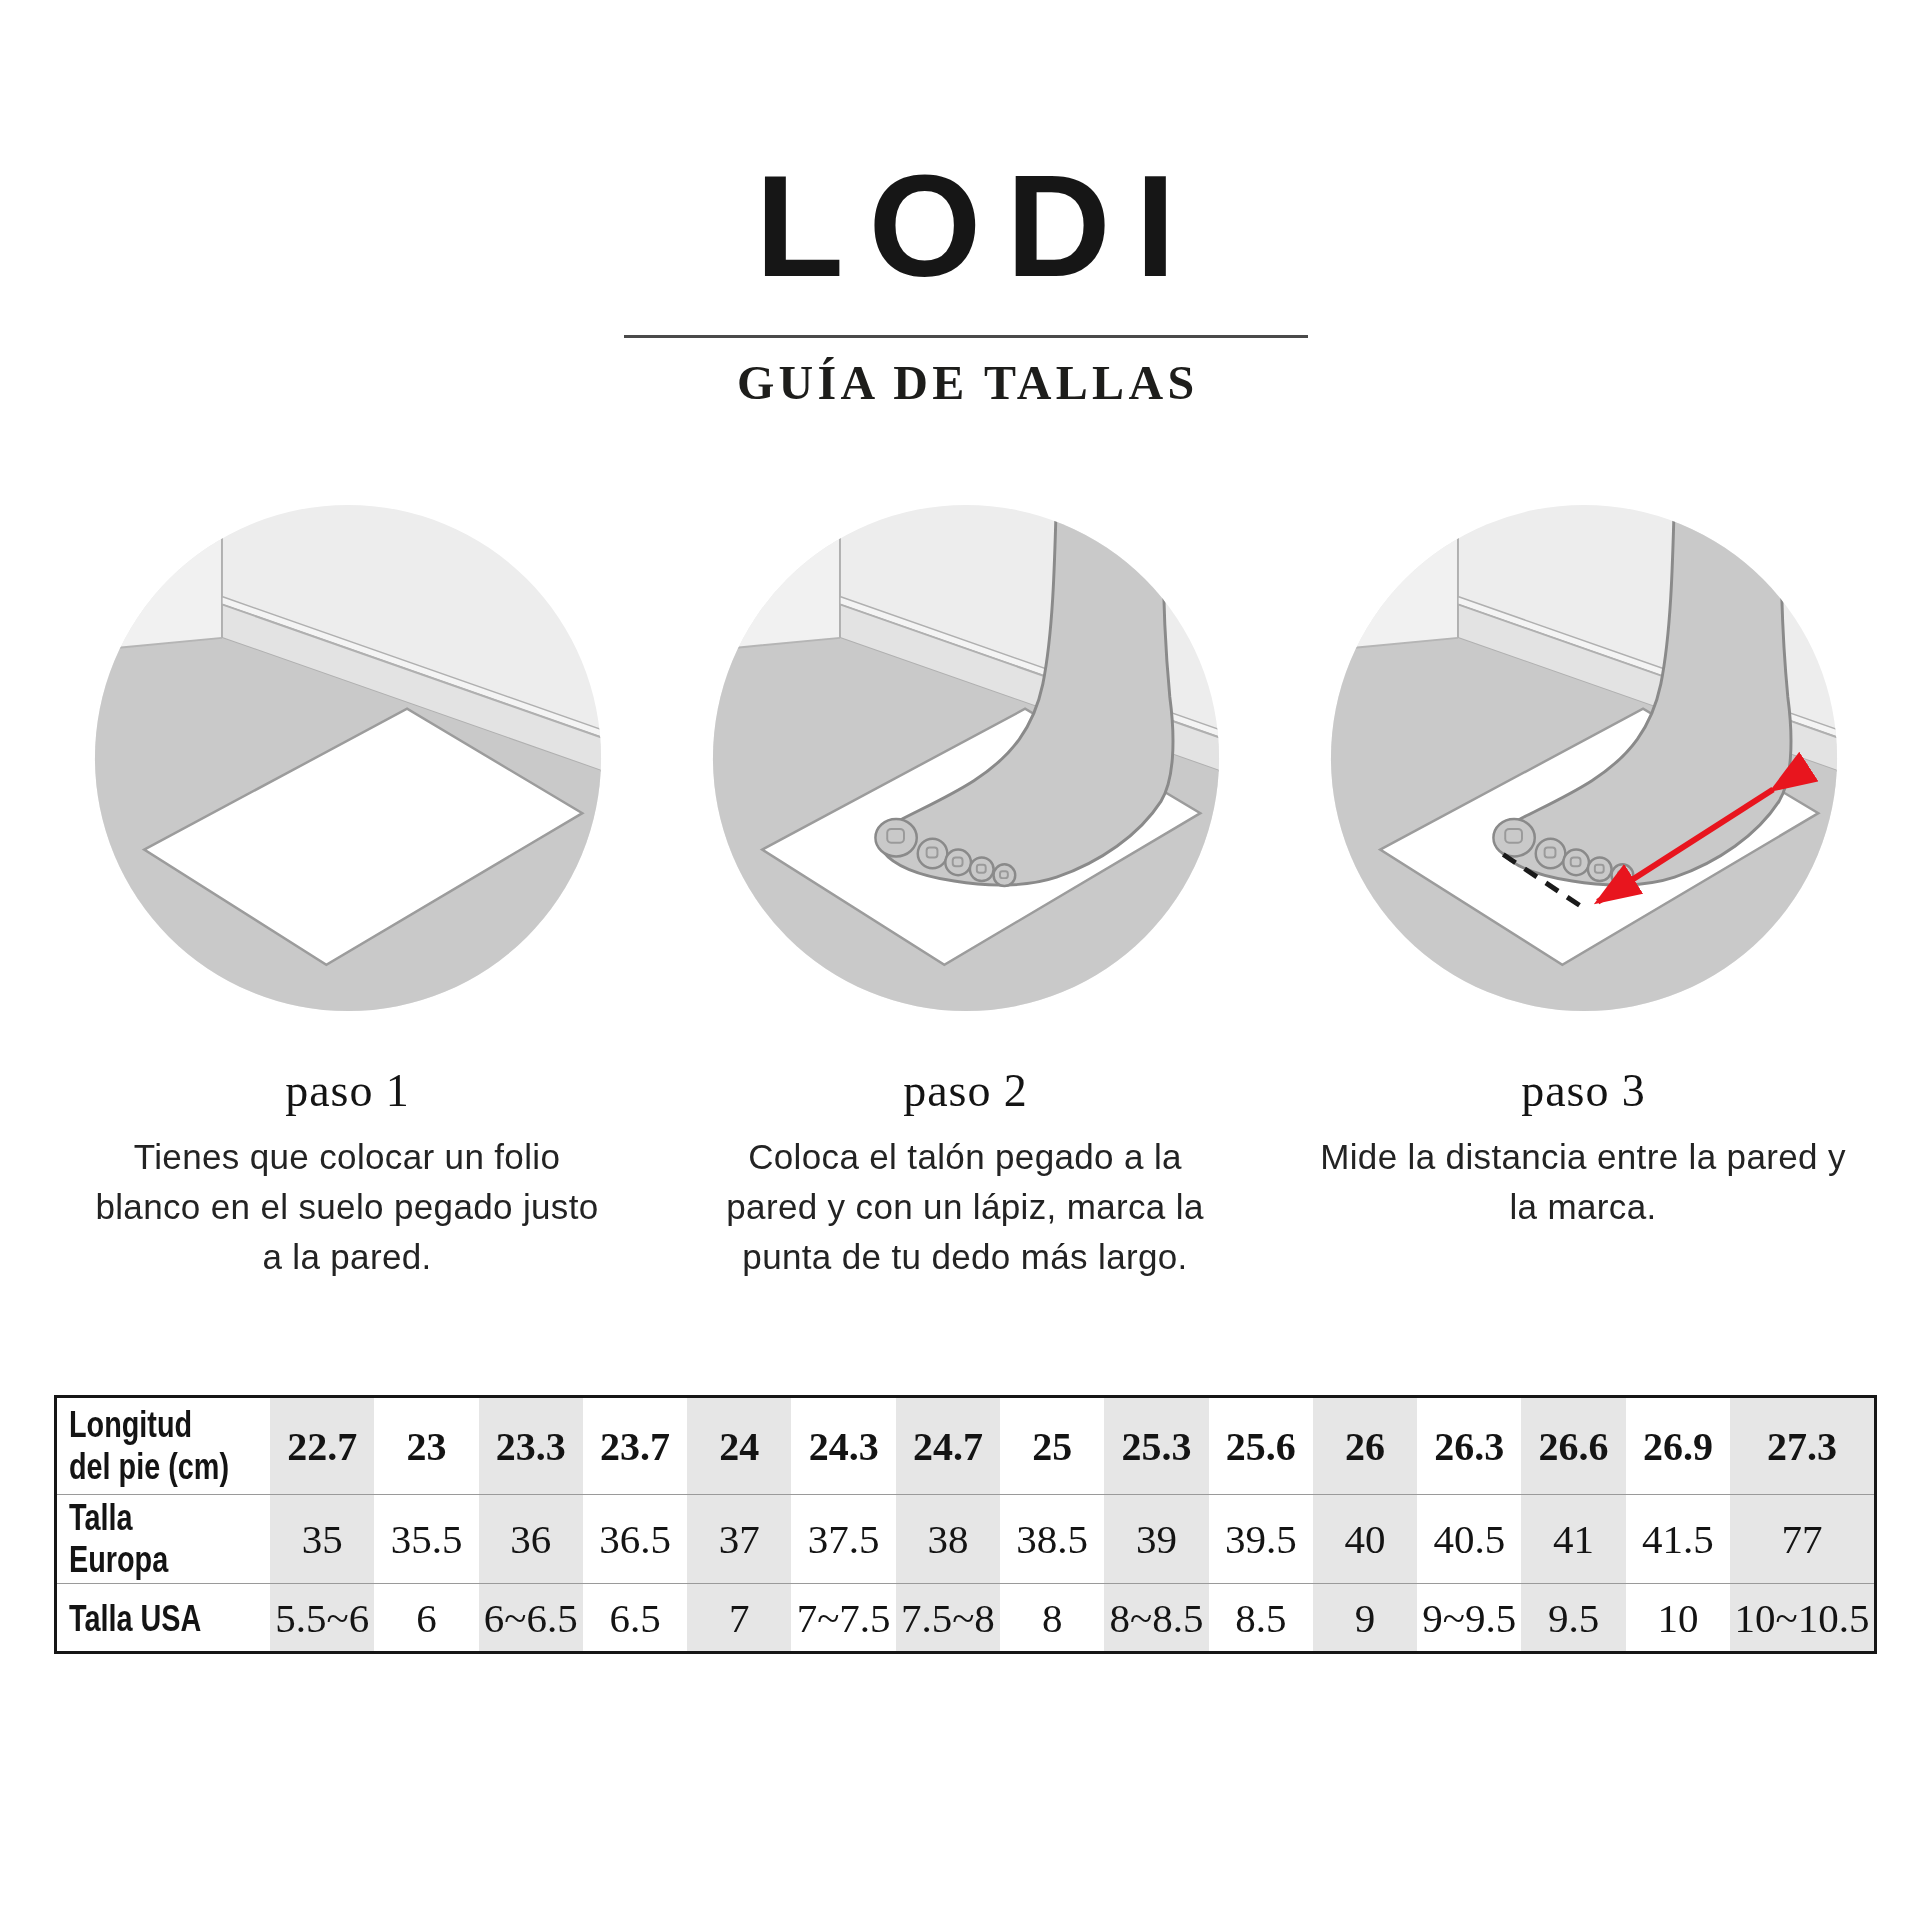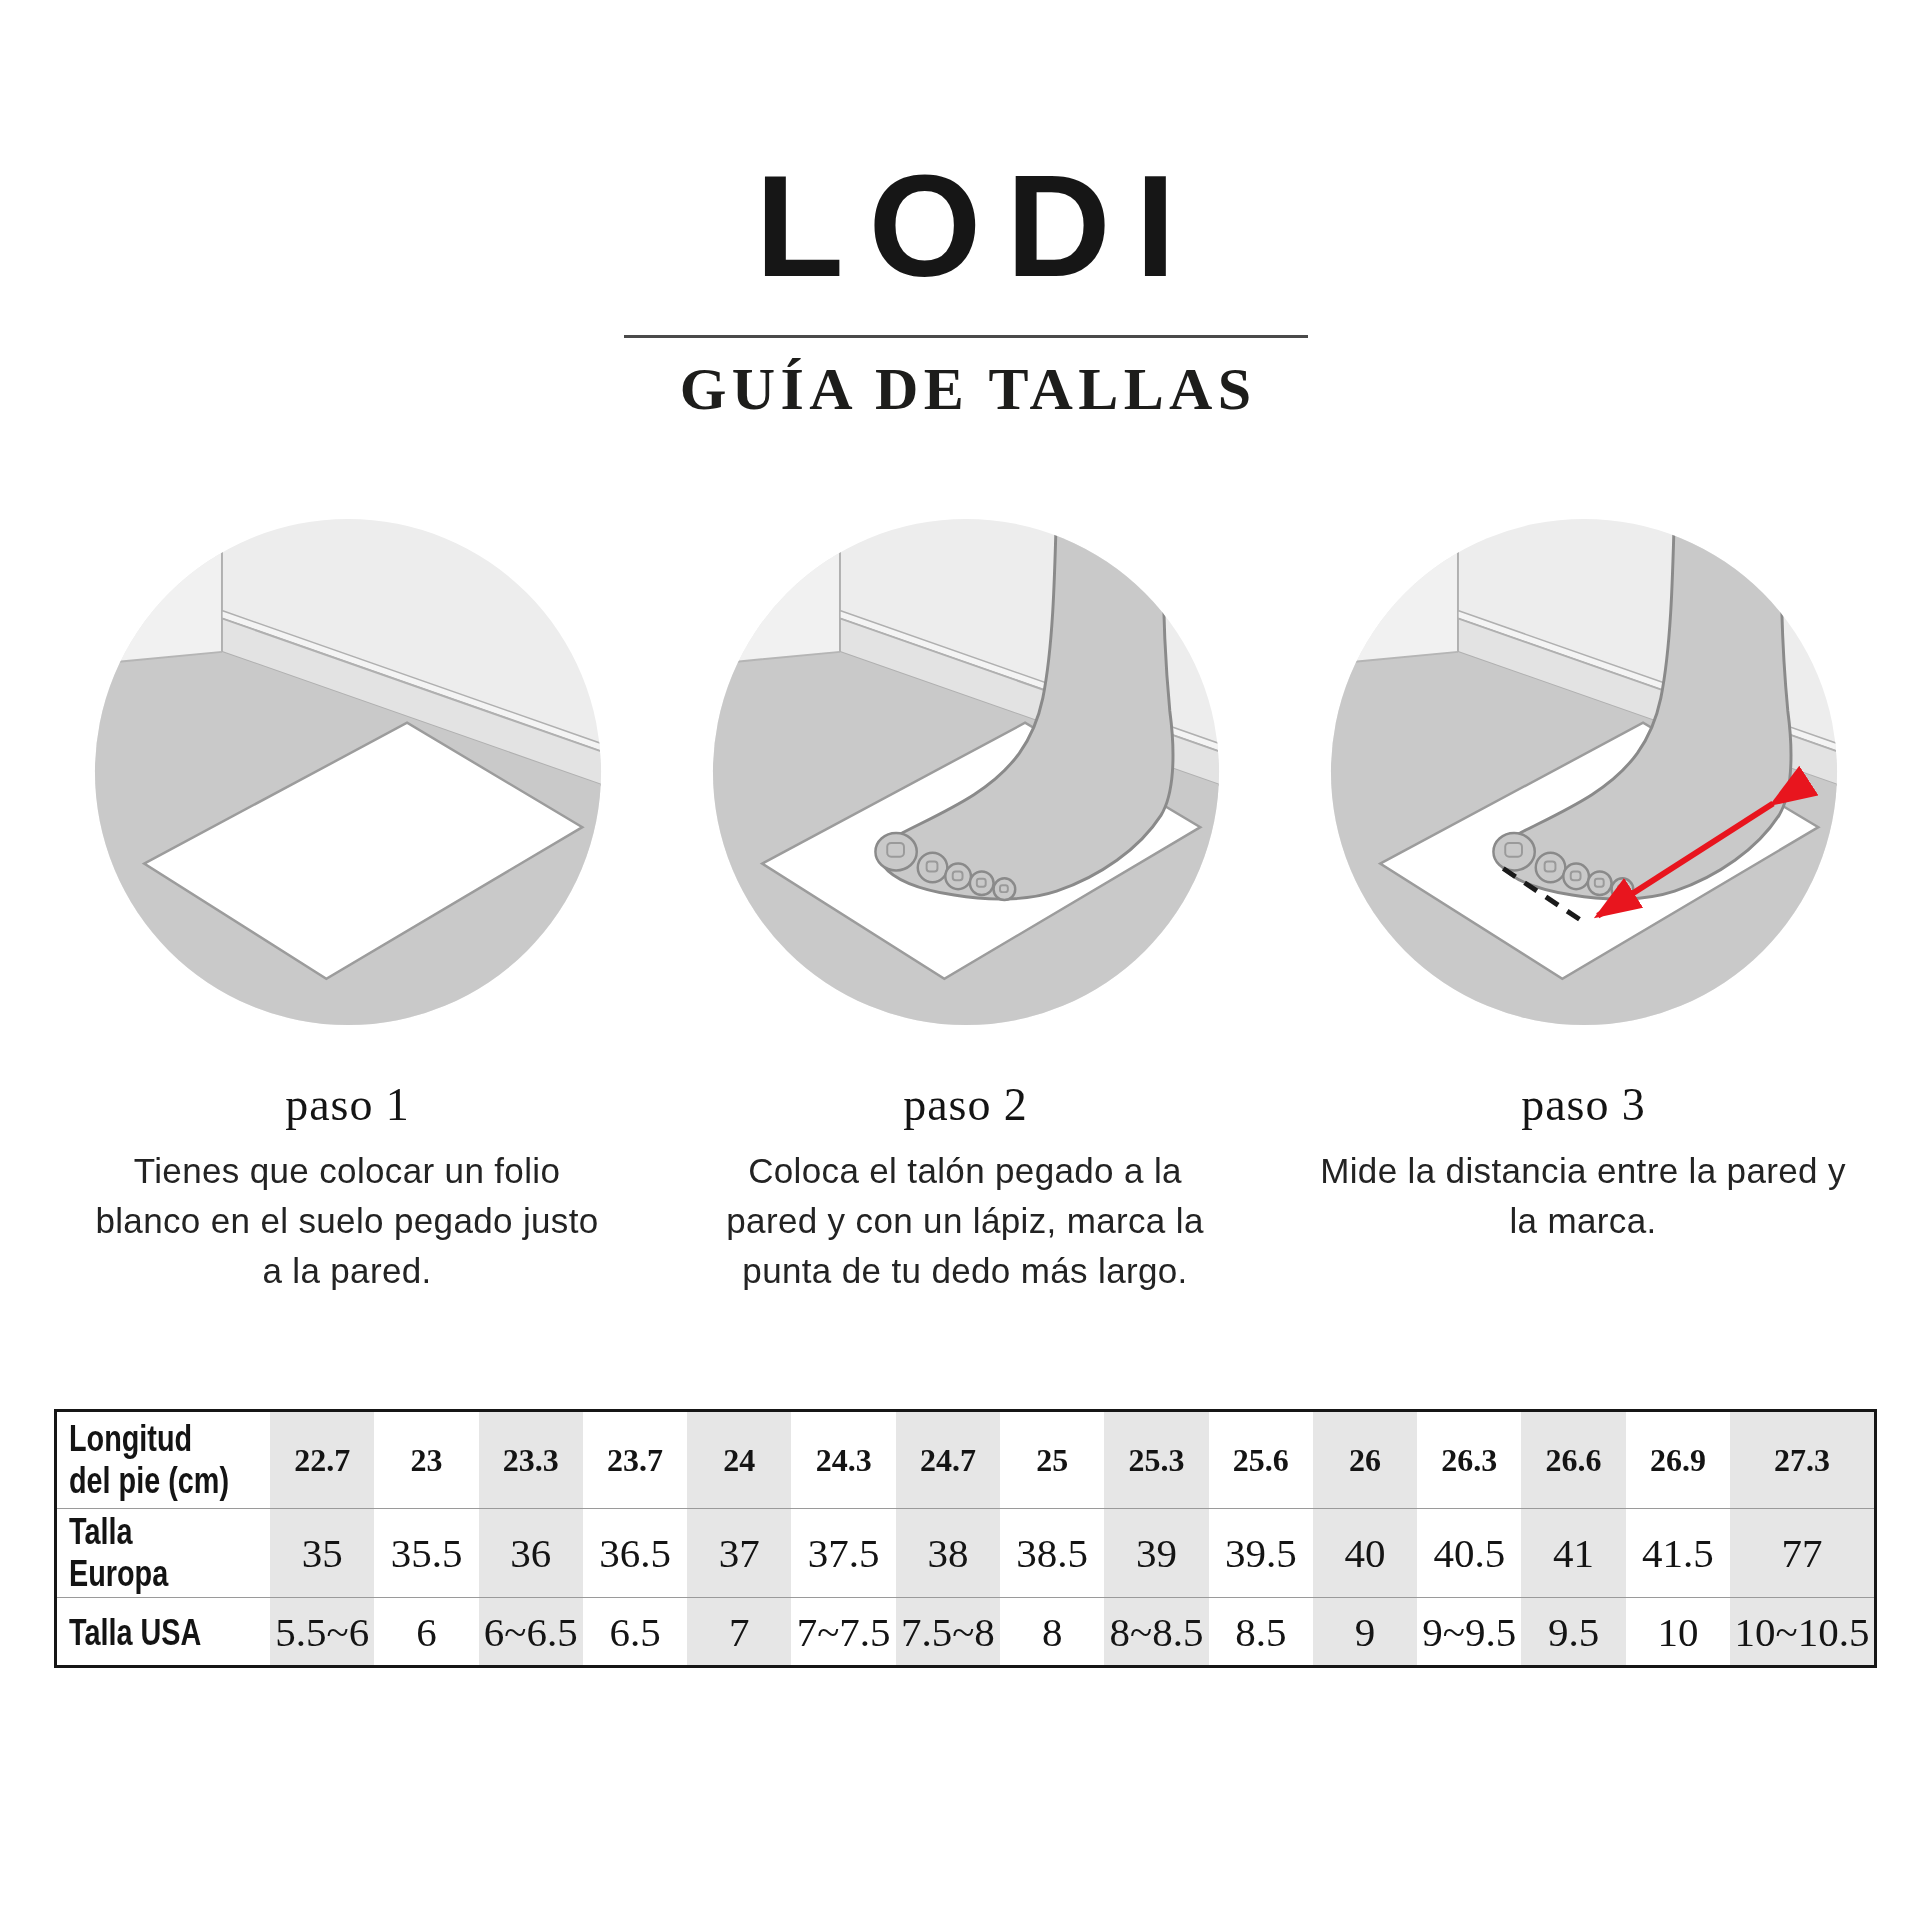--- a/index.html
+++ b/index.html
@@ -17,21 +17,21 @@
     text-indent:.17em; 
     color:#161616;
   }
   .brand-divider{
     width:684px;height:2.9px;background:#4a4a4a;border:0;
     margin:25px auto 17.4px auto;
   }
   .brand-subtitle{
     font-family:"Liberation Serif",serif;
     font-weight:700;
-    font-size:60px;
+    font-size:48px;
     letter-spacing:.09em;
     text-indent:.09em;
     color:#1d1d1b;
     margin:0;
   }
 
   
   .steps{
     display:flex;
     justify-content:center;
@@ -73,21 +73,21 @@
   table.size-table td, table.size-table th{
     padding:0;
     text-align:center;
     vertical-align:middle;
     font-family:"Liberation Serif",serif;
     font-size:41px;
     font-weight:400;
     white-space:nowrap;
     color:#141414;
   }
-  table.size-table tr:first-child td{font-weight:700;font-size:32px;}
+  table.size-table tr:first-child td{font-weight:700;font-size:40px;}
   table.size-table tr:first-child{height:98px;}
   table.size-table tr:nth-child(2){height:89px;}
   table.size-table tr:nth-child(3){height:69px;}
   table.size-table tr + tr td, table.size-table tr + tr th{border-top:1.9px solid #9a9a9a;}
   table.size-table td:nth-child(even){background:#e6e6e6;}
   table.size-table th{
     text-align:left;
     font-family:"Liberation Sans",sans-serif;
     font-weight:700;
     padding-left:11.6px;

